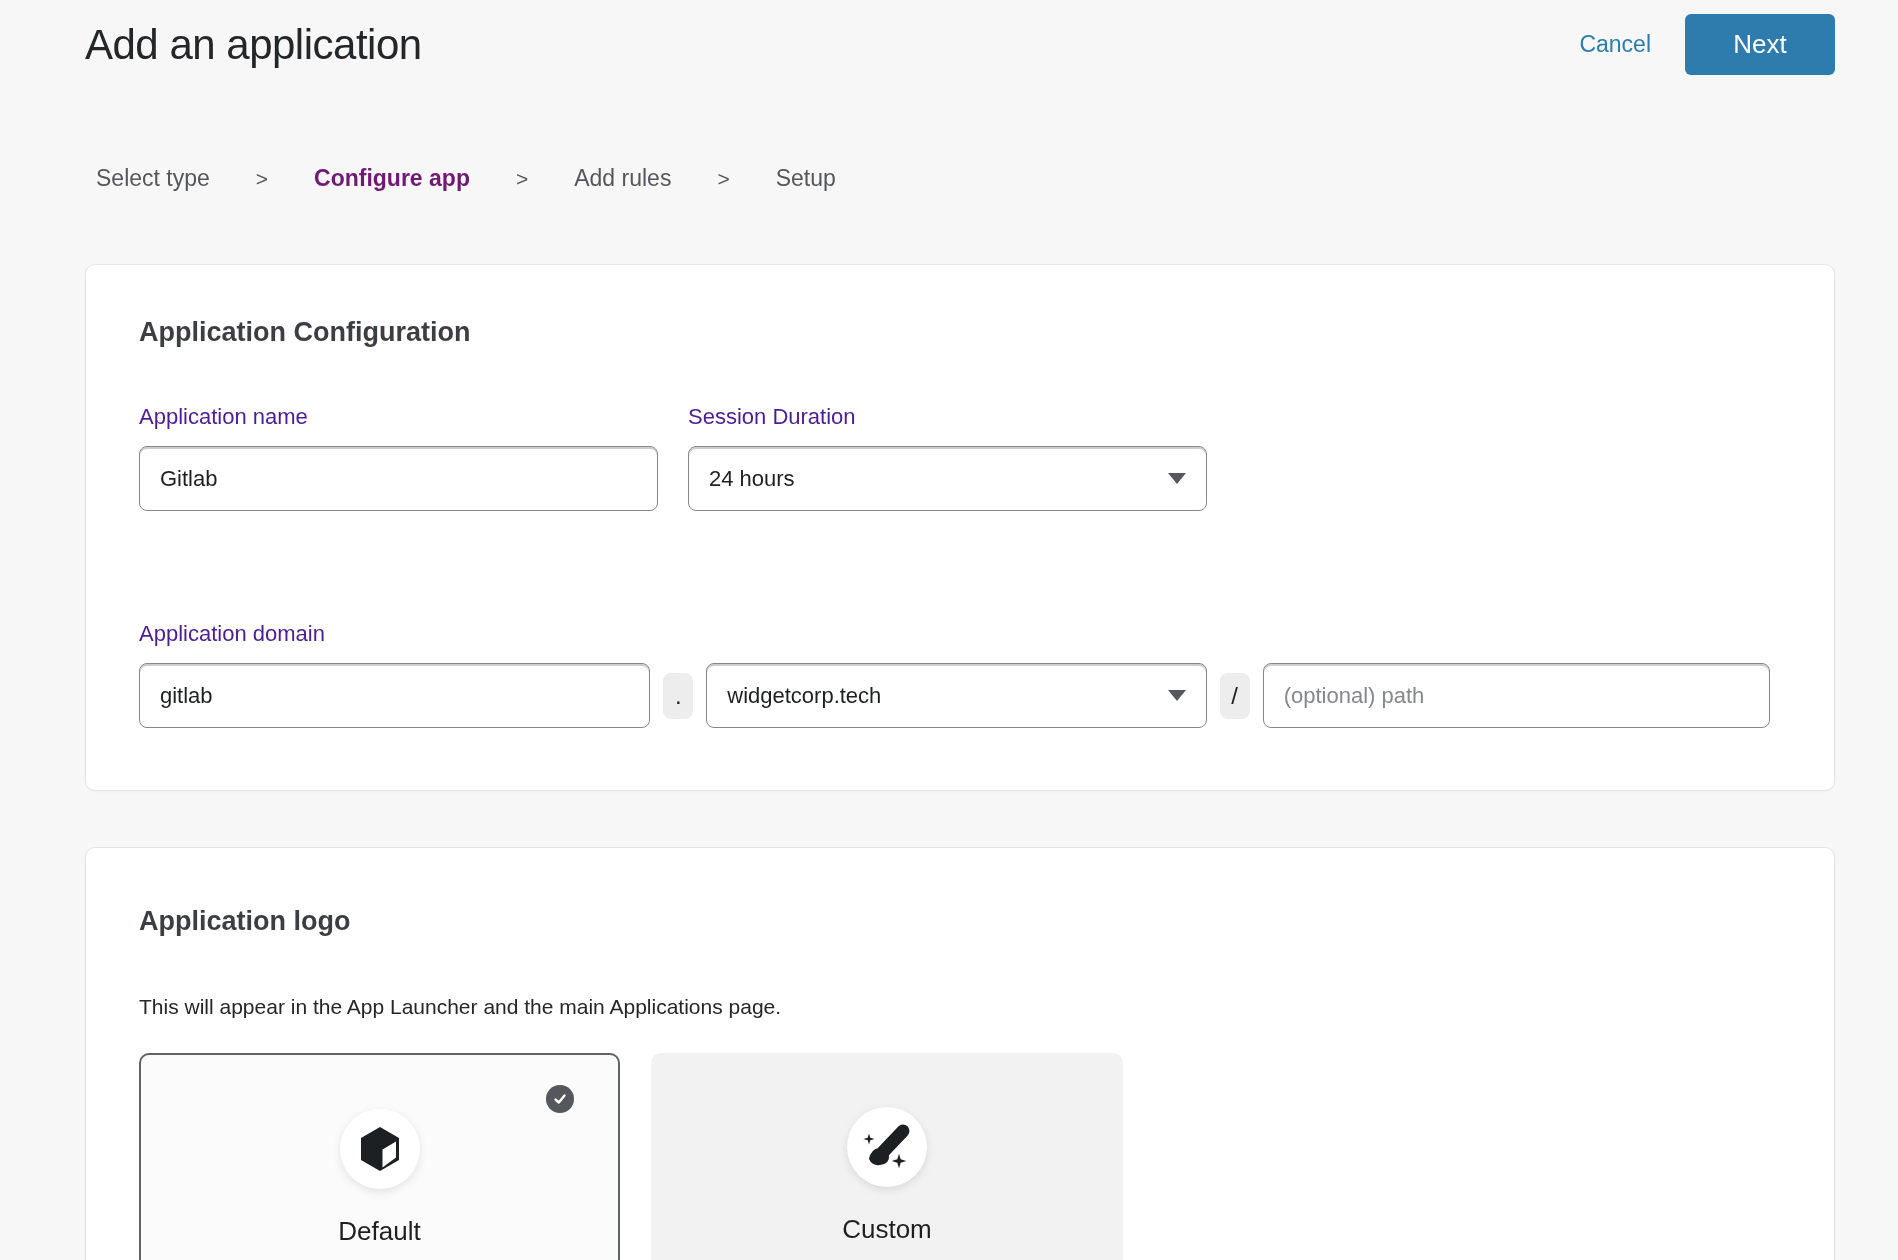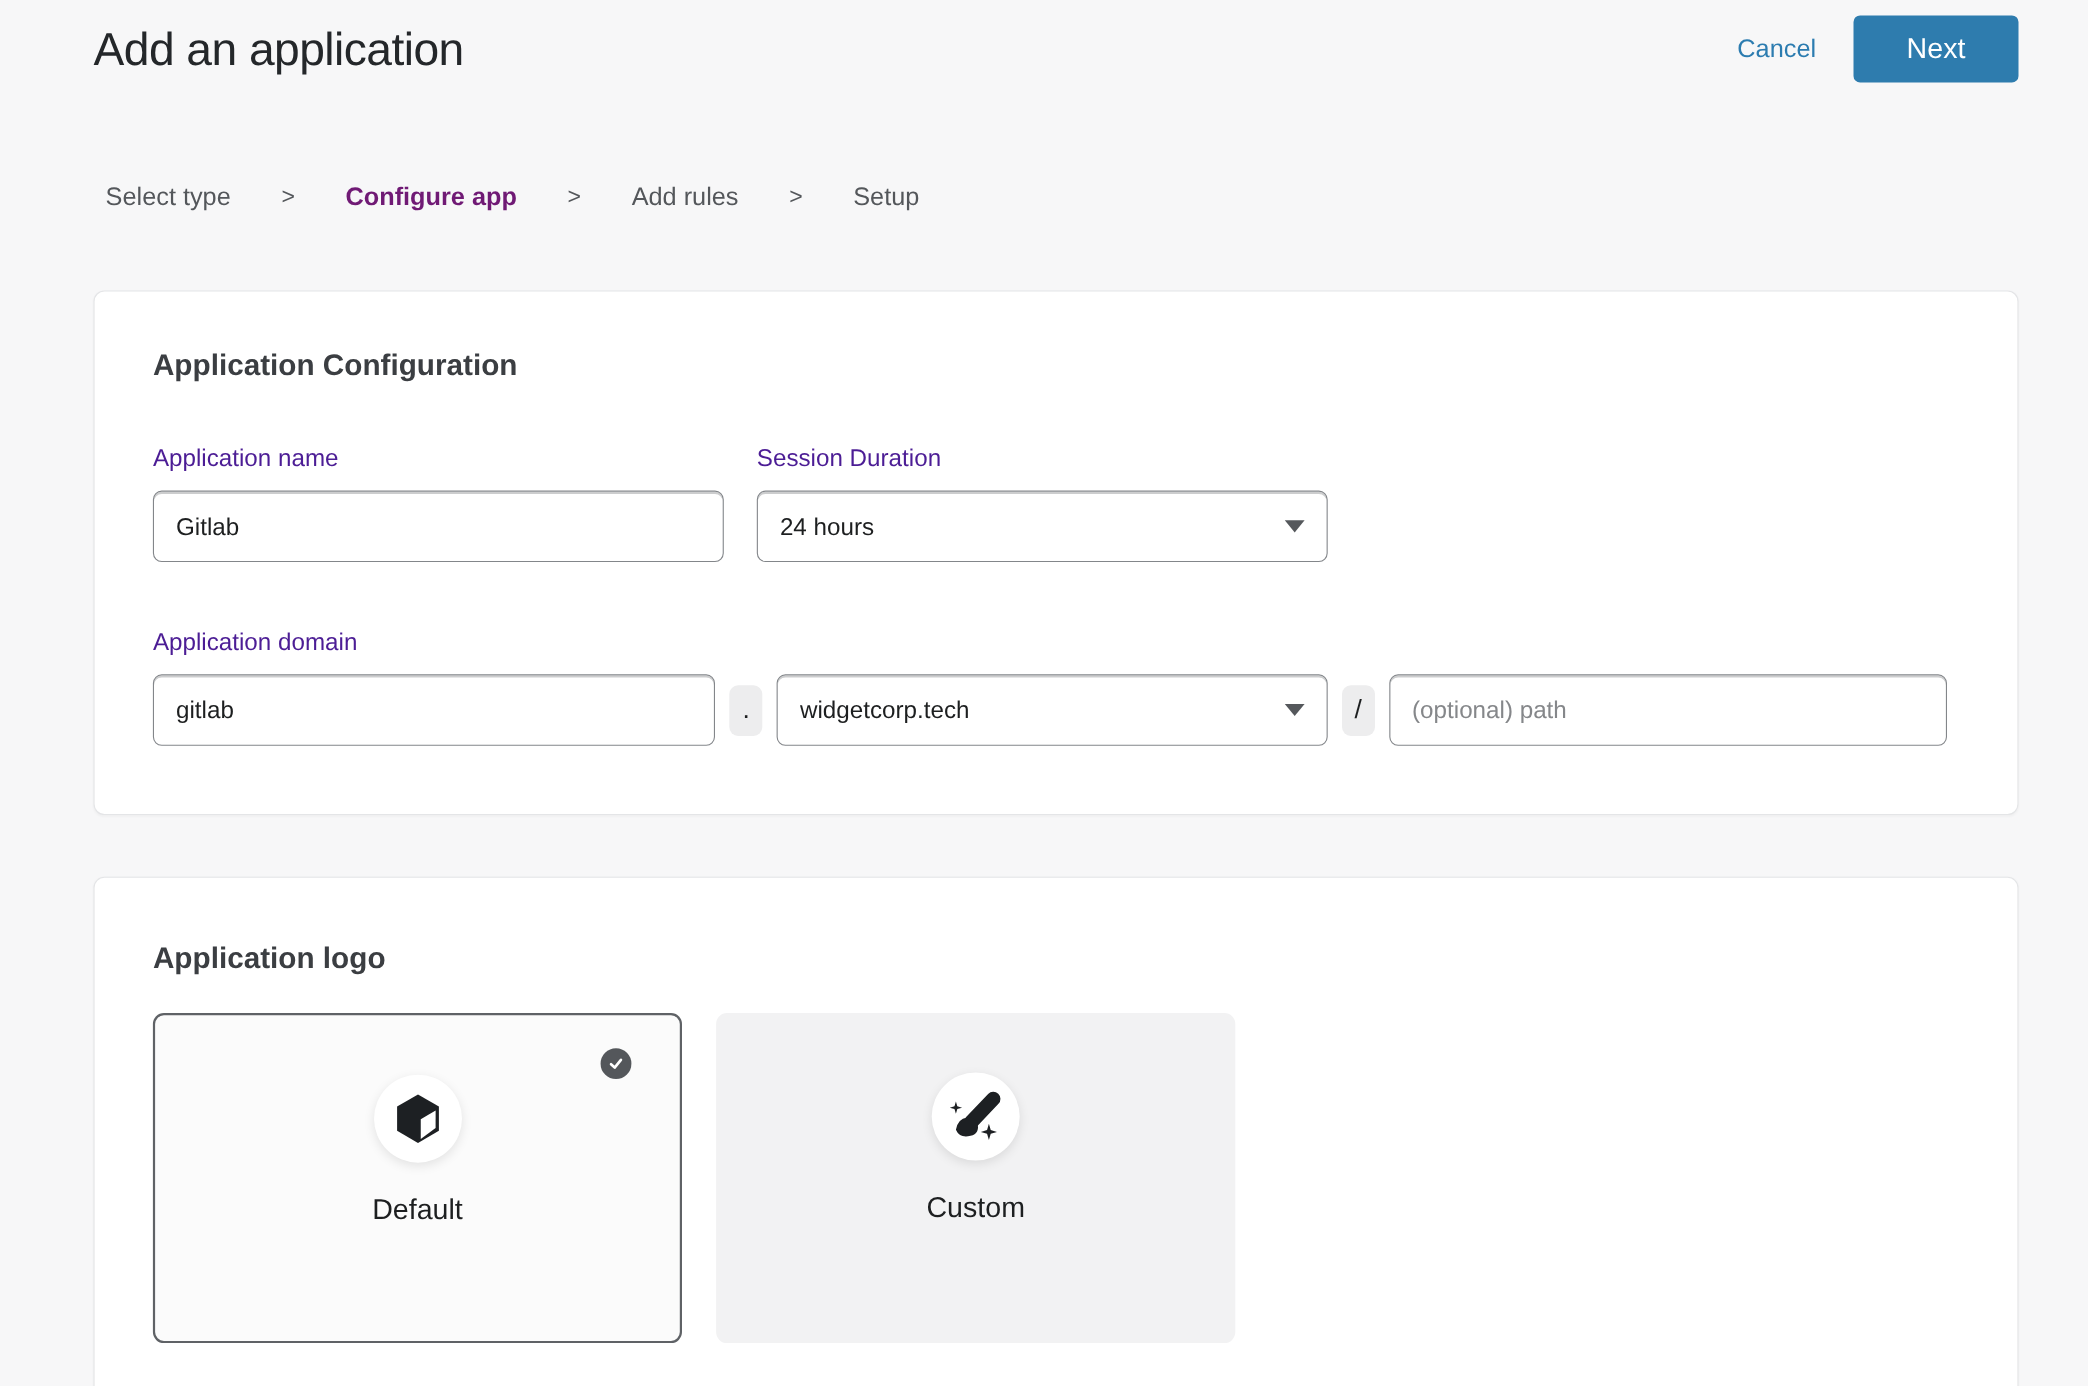--- a/index.html
+++ b/index.html
@@ -138,37 +138,38 @@
     </div>
     <div>
       <label class="field-label">Session Duration</label>
       <div class="select-box">
         <span>24 hours</span>
         <span class="caret-down"></span>
       </div>
     </div>
   </div>
 
-  <div style="margin-top:60px;">
+  <div style="margin-top:110px;">
     <label class="field-label">Application domain</label>
     <div style="display:flex; align-items:center; gap:13px;">
       <input class="text-input" type="text" value="gitlab" style="">
       <span class="joiner" style="margin-bottom:0;">.</span>
       <div class="select-box" style="width:508px;">
         <span>widgetcorp.tech</span>
         <span class="caret-down"></span>
       </div>
       <span class="joiner" style="margin-bottom:0;">/</span>
       <input class="text-input path-input" type="text" placeholder="(optional) path" style="">
     </div>
   </div>
 </div>
 
 <div class="card card-2">
   <h2 class="card-title">Application logo</h2>
+  <p class="logo-desc">This will appear in the App Launcher and the main Applications page.</p>
 
   <div class="logo-tiles">
 
     <div class="logo-tile selected">
       <span class="check-badge">
         <svg width="16" height="16" viewBox="0 0 16 16">
           <polyline points="3.5,8.5 6.8,11.5 12.5,4.5" fill="none" stroke="#ffffff" stroke-width="2.4" stroke-linecap="round" stroke-linejoin="round"></polyline>
         </svg>
       </span>
       <span class="icon-circle">

